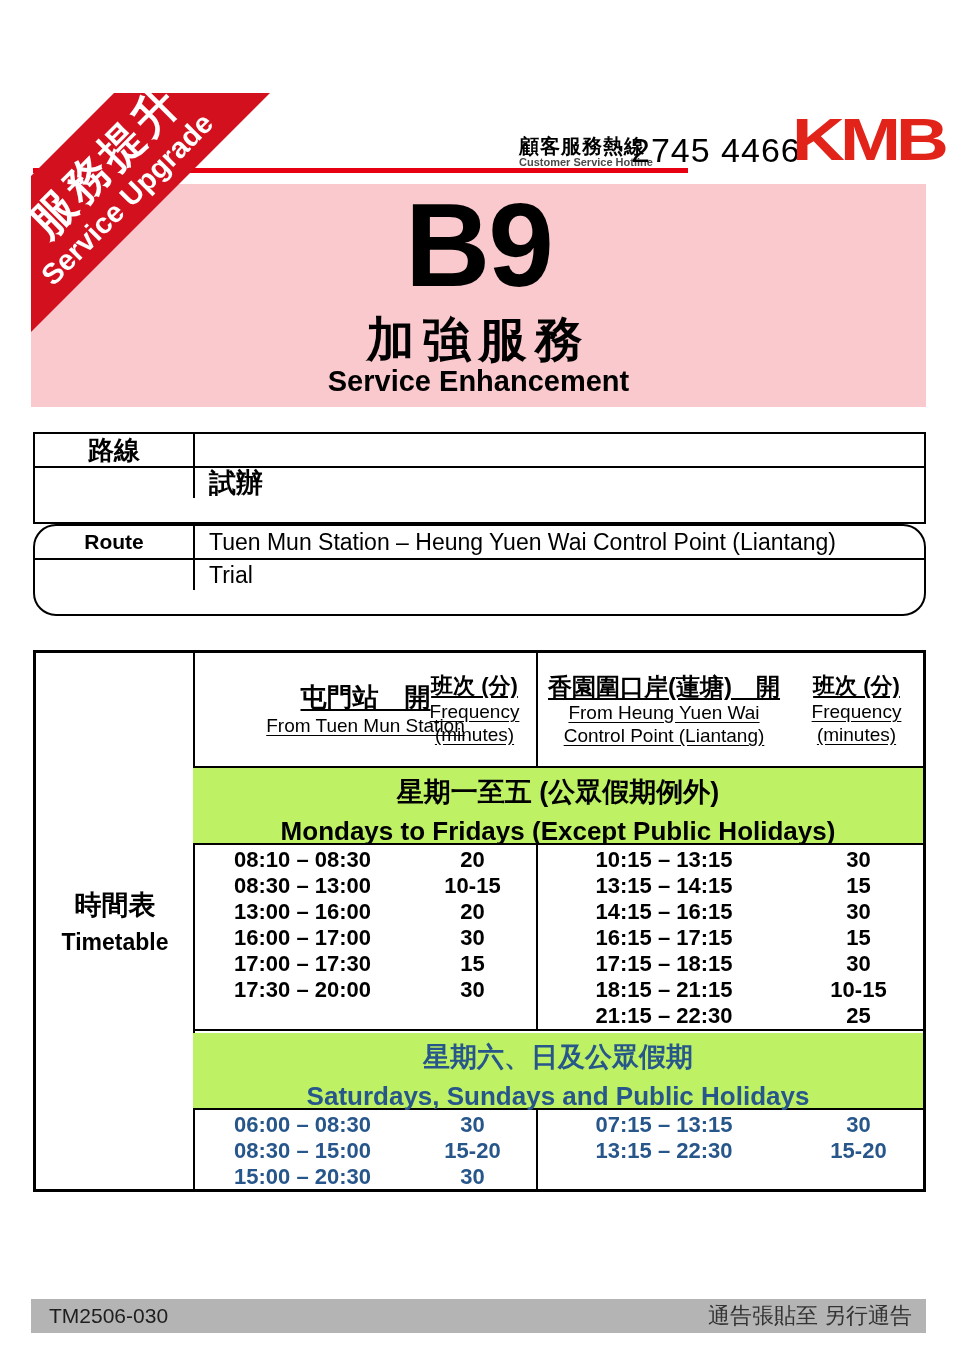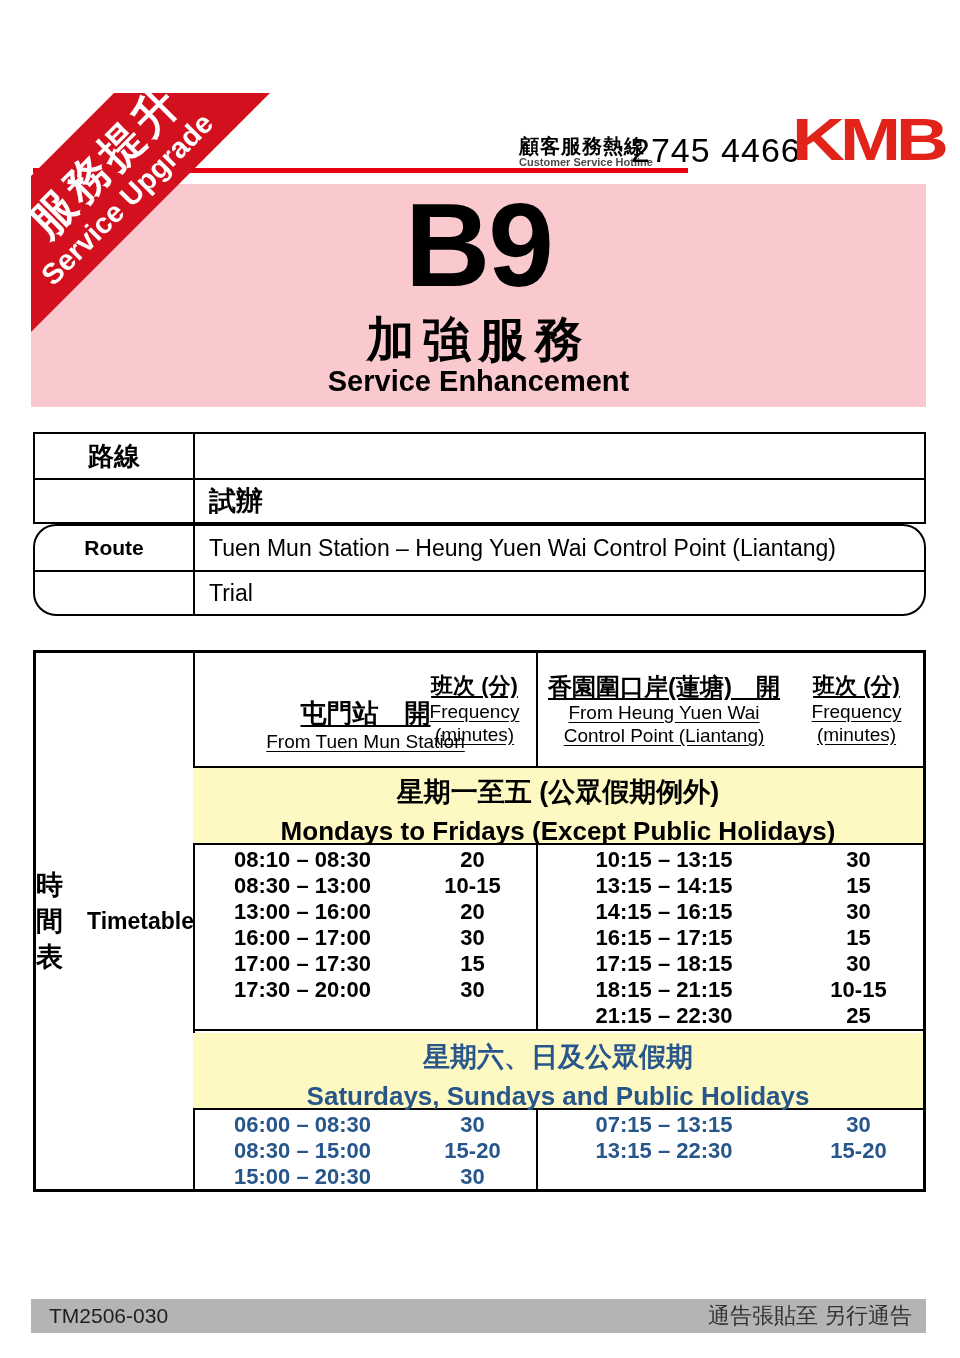--- a/index.html
+++ b/index.html
@@ -21,40 +21,40 @@
   .banner-en { position:absolute; top:181px; left:0; right:0; font-size:29px; font-weight:bold; }
 
   
   .ribbon { position:absolute; left:0; top:0; }
 
   
   .info-table { position:absolute; left:33px; width:893px; border:2px solid #000; }
   .t-zh { top:432px; height:92px; }
   .t-en { top:524px; height:92px;border-radius:23px; }
   .info-row { display:flex; height:44px; align-items:center; }
-  .t-zh .info-row, .t-en .info-row { height:44px; }
+  .t-zh .info-row, .t-en .info-row { height:32px; }
   .info-row + .info-row { border-top:2px solid #000; }
   .info-head { width:160px; align-self:stretch; border-right:2px solid #000; display:flex; align-items:center; justify-content:center; }
   .t-zh .info-head { font-size:26px; font-weight:bold; }
   .t-en .info-head { font-size:21px; font-weight:bold; }
   .info-val { padding-left:14px; }
   .t-zh .info-val { font-size:27px; font-weight:bold; }
   .t-en .info-val { font-size:23px; }
 
   
   .big-table { position:absolute; left:33px; top:650px; width:893px; height:542px; border:3px solid #000; }
-  .bt-label { position:absolute; left:0; top:0; width:158px; height:100%; display:flex; flex-direction:row; align-items:center; justify-content:center; gap:6px; }
+  .bt-label { position:absolute; left:0; top:0; width:158px; height:100%; display:flex; flex-direction:column; align-items:center; justify-content:center; gap:6px; }
   .bt-label .zh { font-size:27px; font-weight:bold; }
   .bt-label .en { font-size:23px; font-weight:bold; }
   .v-div { position:absolute; width:2px; background:#000; }
   .h-div { position:absolute; left:157px; width:730px; height:2px; background:#000; }
   .hdr-cell { position:absolute; top:0; height:113px; display:flex; flex-direction:column; align-items:center; justify-content:center; line-height:1.22; }
   .hdr-cell .zh { font-size:24px; font-weight:bold; text-decoration:underline; text-underline-offset:3px; }
   .hdr-cell .en { font-size:19px; text-decoration:underline; text-underline-offset:3px; }
-  .section-band { position:absolute; left:157px; width:730px; height:75px; background:#fef9c3; text-align:center; }
+  .section-band { position:absolute; left:157px; width:730px; height:75px; background:#bef264; text-align:center; }
   .section-band .zh { font-size:27px; font-weight:bold; margin-top:6px; }
   .section-band .en { font-size:26px; font-weight:bold; margin-top:6px; }
   .blue, .blue .zh, .blue .en { color:#27568B; }
   .data-block { position:absolute; }
   .trow { display:flex; height:26px; align-items:center; font-weight:bold; font-size:22px; }
   .blue-rows .trow { color:#27568B; }
   .dl .time { width:215px; text-align:center; }
   .dl .freq { width:125px; text-align:center; }
   .dr .time { width:252px; text-align:center; }
   .dr .freq { width:137px; text-align:center; }
@@ -122,21 +122,21 @@
     <div class="v-div" style="left:157px; top:0; height:536px;"></div>
     <div class="v-div" style="left:500px; top:0; height:113px;"></div>
     <div class="v-div" style="left:500px; top:192px; height:184px;"></div>
     <div class="v-div" style="left:500px; top:457px; height:79px;"></div>
 
     <div class="h-div" style="top:113px;"></div>
     <div class="h-div" style="top:190px;"></div>
     <div class="h-div" style="top:376px;"></div>
     <div class="h-div" style="top:455px;"></div>
 
-    <div class="hdr-cell" style="left:159px; width:341px;margin-top:16px;">
+    <div class="hdr-cell" style="left:159px; width:341px;">
       <div class="zh" style="font-size:26px;">屯門站　開</div>
       <div class="en">From Tuen Mun Station</div>
     </div>
     <div class="hdr-cell" style="left:377px; width:123px;">
       <div class="zh" style="font-size:22px;">班次 (分)</div>
       <div class="en">Frequency</div>
       <div class="en">(minutes)</div>
     </div>
     <div class="hdr-cell" style="left:502px; width:252px;">
       <div class="zh">香園圍口岸(蓮塘)　開</div>

